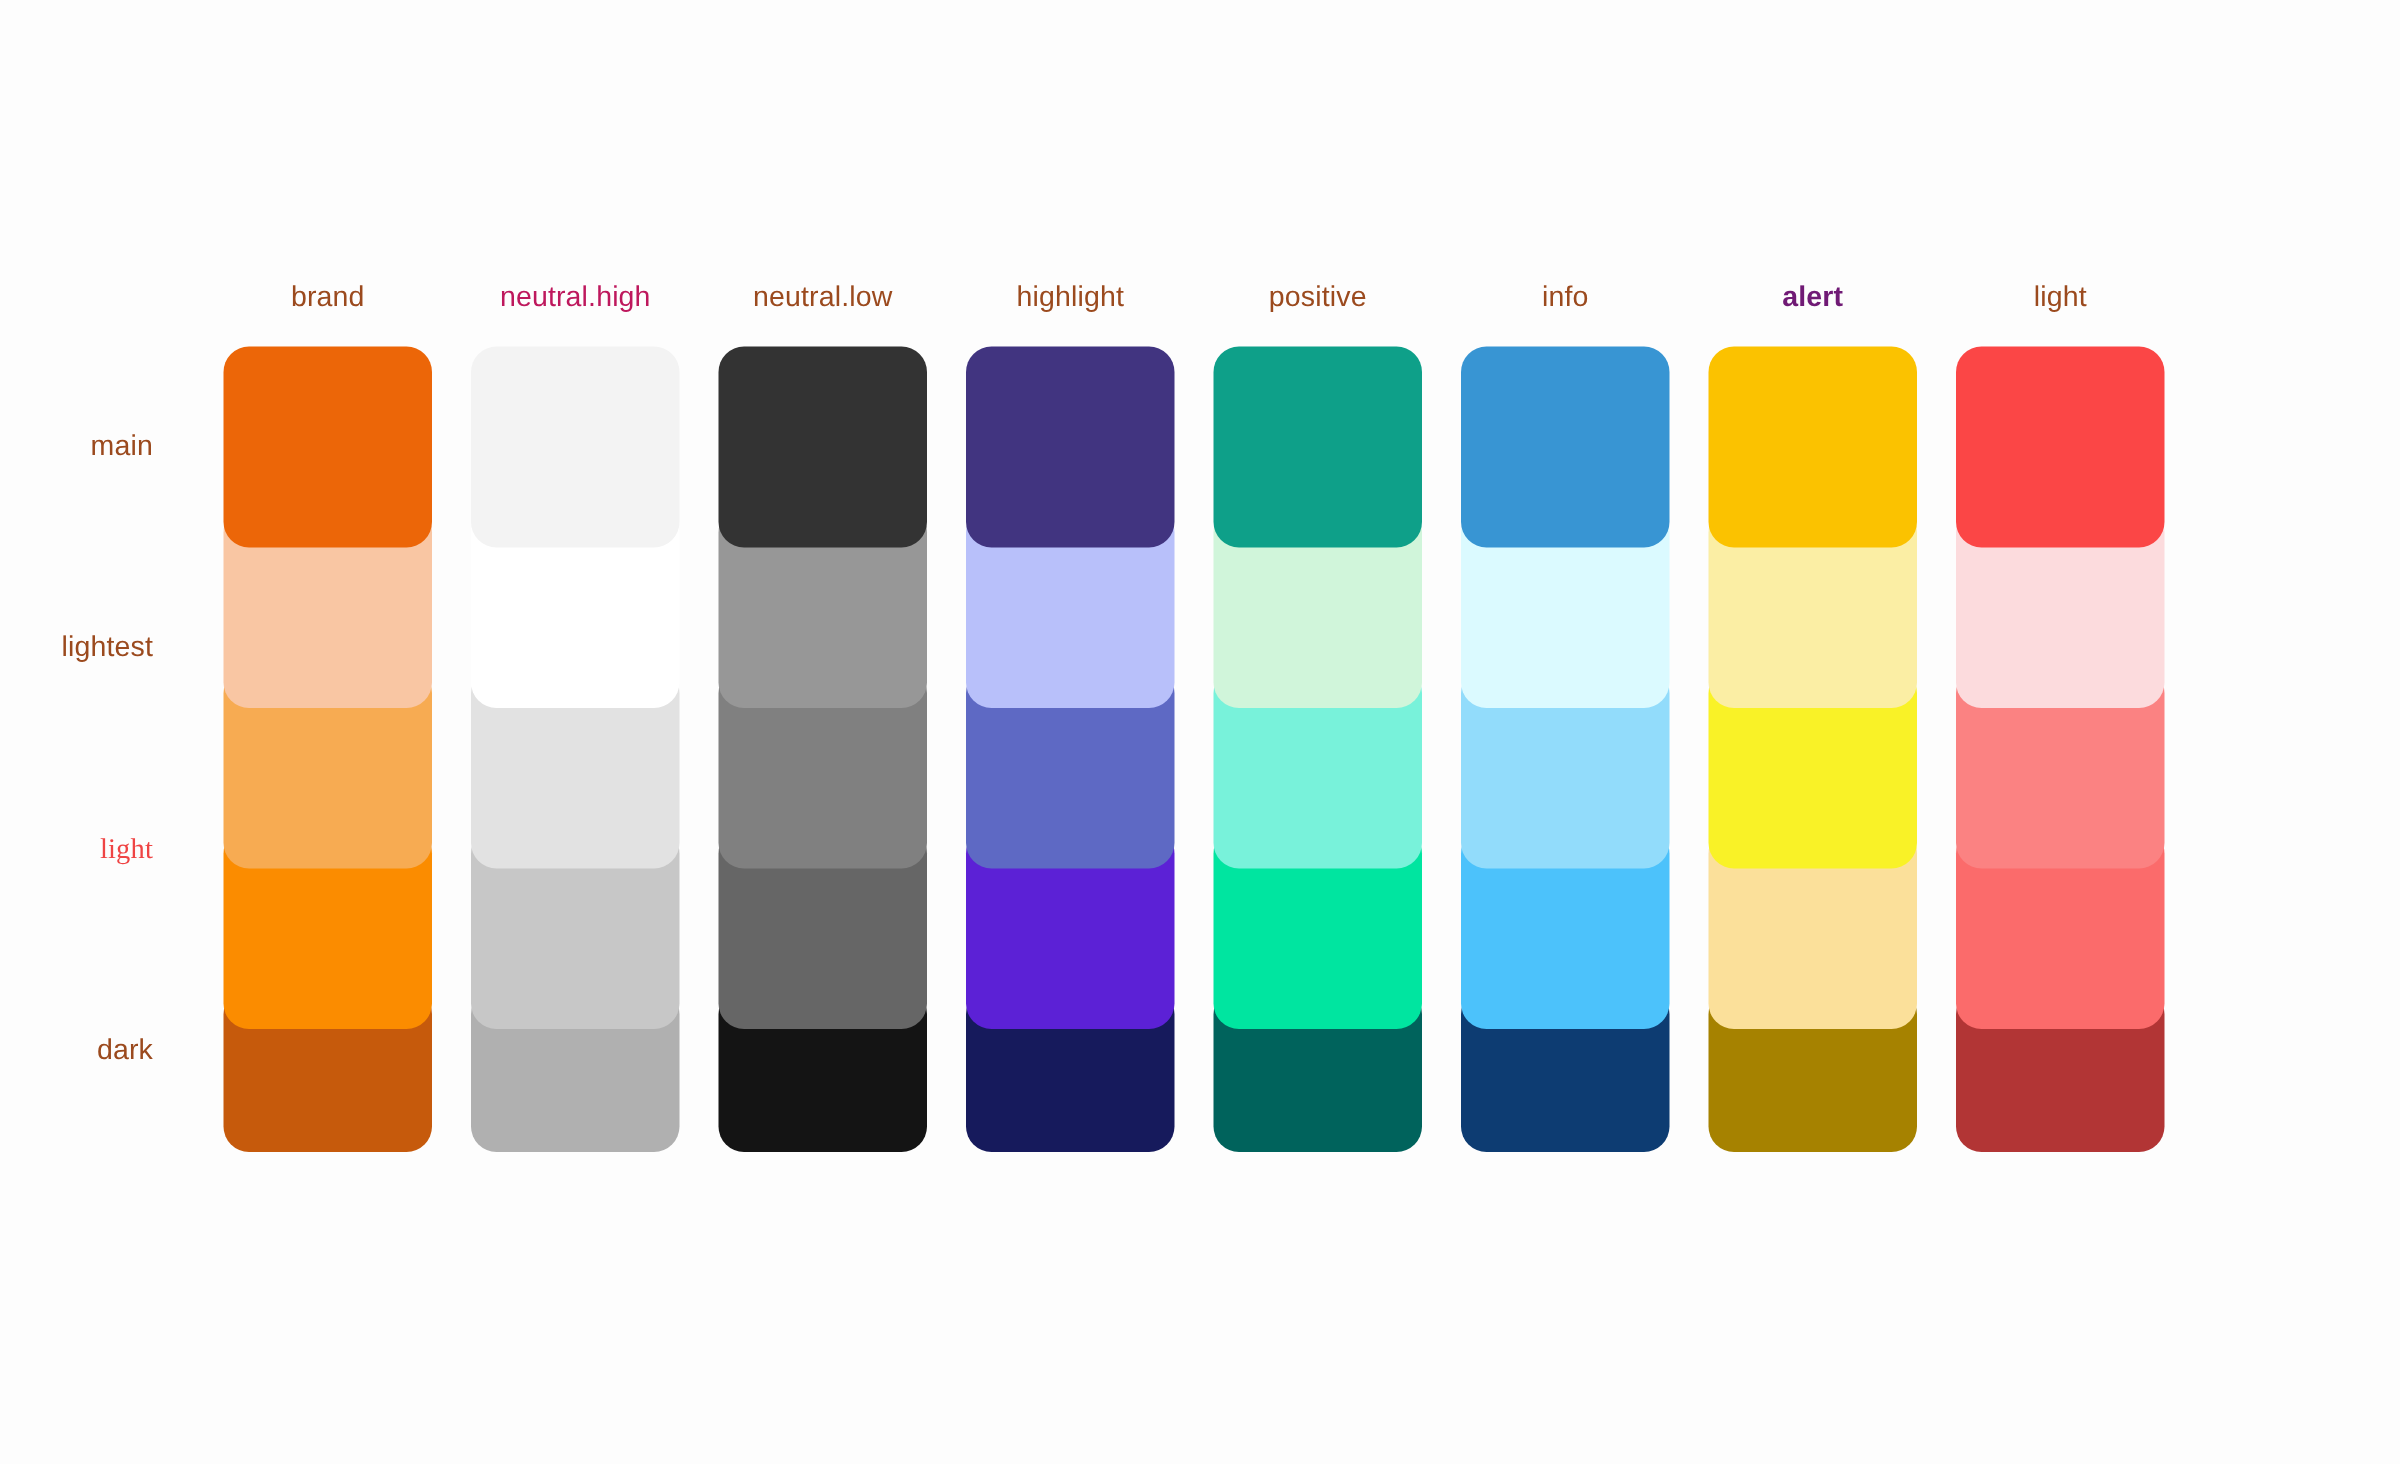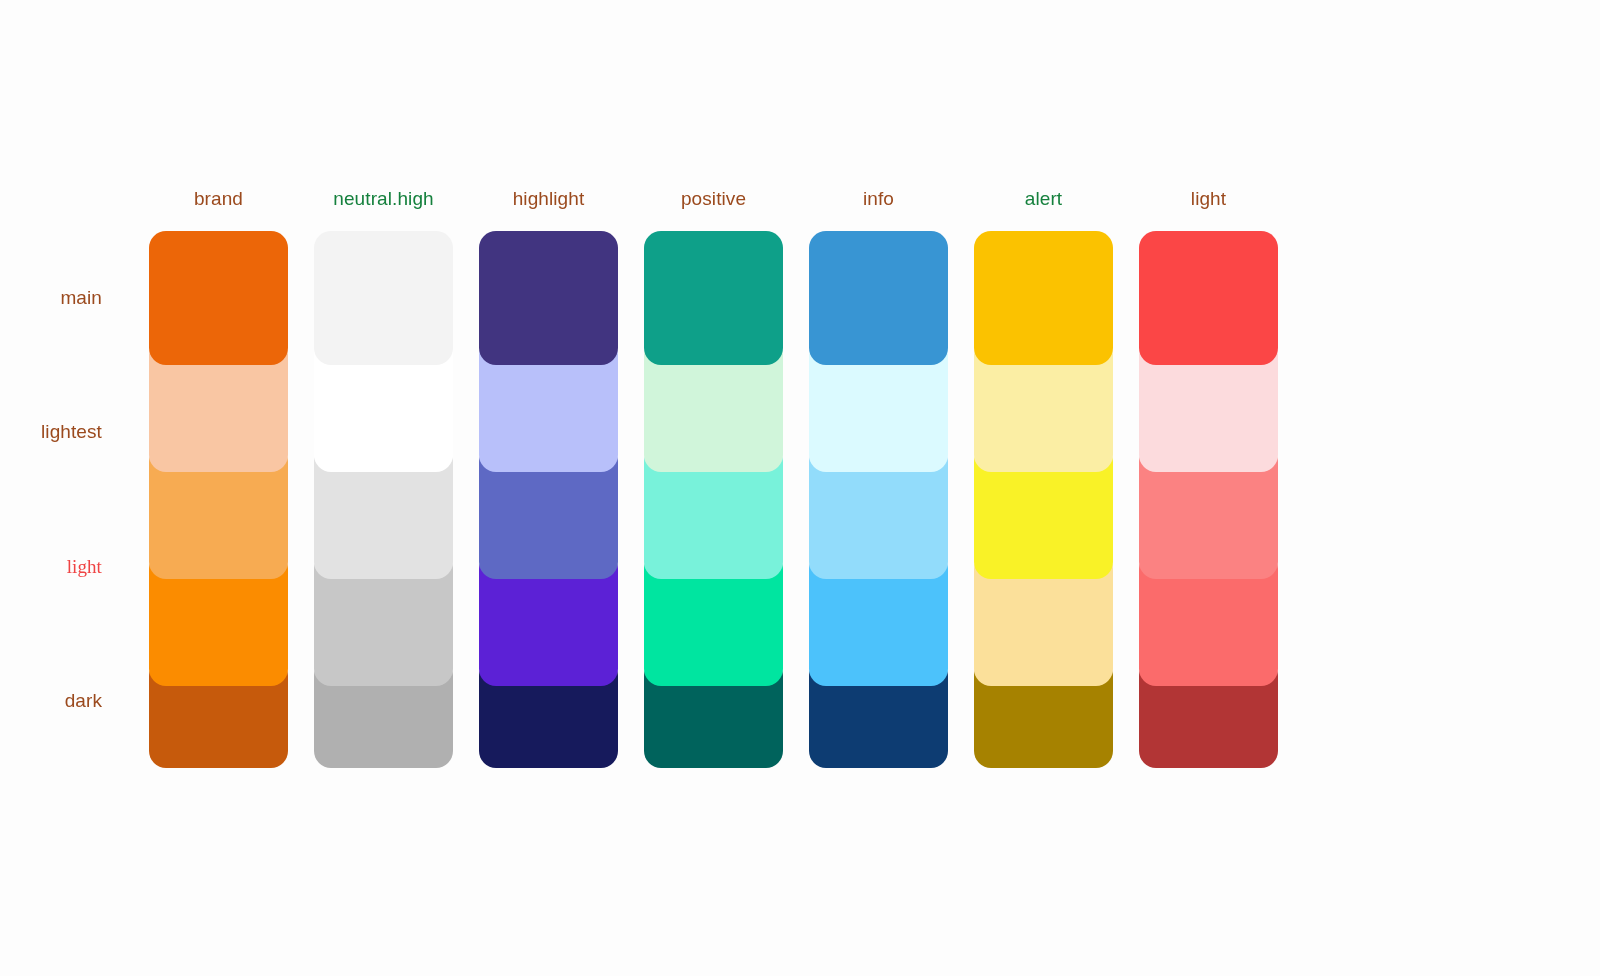--- a/index.html
+++ b/index.html
@@ -112,27 +112,37 @@
         <div class="column-header" style="color: rgb(155, 74, 30);">brand</div>
         <div class="swatch-stack">
           <div class="swatch s0" style="background: rgb(236, 102, 8);"></div>
           <div class="swatch s1" style="background: rgb(249, 198, 163);"></div>
           <div class="swatch s2" style="background: rgb(247, 171, 82);"></div>
           <div class="swatch s3" style="background: rgb(251, 140, 0);"></div>
           <div class="swatch s4" style="background: rgb(198, 90, 12);"></div>
         </div>
       </div>
       <div class="swatch-column">
-        <div class="column-header" style="color: #15803d;">neutral.high</div>
+        <div class="column-header" style="color: #be185d;">neutral.high</div>
         <div class="swatch-stack">
           <div class="swatch s0" style="background: rgb(243, 243, 243);"></div>
           <div class="swatch s1" style="background: rgb(255, 255, 255);"></div>
           <div class="swatch s2" style="background: rgb(226, 226, 226);"></div>
           <div class="swatch s3" style="background: rgb(199, 199, 199);"></div>
           <div class="swatch s4" style="background: rgb(176, 176, 176);"></div>
+        </div>
+      </div>
+      <div class="swatch-column">
+        <div class="column-header" style="color: rgb(155, 74, 30);">neutral.low</div>
+        <div class="swatch-stack">
+          <div class="swatch s0" style="background: rgb(51, 51, 51);"></div>
+          <div class="swatch s1" style="background: rgb(151, 151, 151);"></div>
+          <div class="swatch s2" style="background: rgb(128, 128, 128);"></div>
+          <div class="swatch s3" style="background: rgb(102, 102, 102);"></div>
+          <div class="swatch s4" style="background: rgb(20, 20, 20);"></div>
         </div>
       </div>
       <div class="swatch-column">
         <div class="column-header" style="color: rgb(155, 74, 30);">highlight</div>
         <div class="swatch-stack">
           <div class="swatch s0" style="background: rgb(65, 52, 128);"></div>
           <div class="swatch s1" style="background: rgb(184, 192, 250);"></div>
           <div class="swatch s2" style="background: rgb(94, 105, 196);"></div>
           <div class="swatch s3" style="background: rgb(92, 33, 214);"></div>
           <div class="swatch s4" style="background: rgb(22, 26, 92);"></div>
@@ -152,21 +162,21 @@
         <div class="column-header" style="color: rgb(155, 74, 30);">info</div>
         <div class="swatch-stack">
           <div class="swatch s0" style="background: rgb(56, 149, 211);"></div>
           <div class="swatch s1" style="background: rgb(219, 250, 255);"></div>
           <div class="swatch s2" style="background: rgb(146, 220, 251);"></div>
           <div class="swatch s3" style="background: rgb(76, 194, 251);"></div>
           <div class="swatch s4" style="background: rgb(13, 60, 114);"></div>
         </div>
       </div>
       <div class="swatch-column">
-        <div class="column-header" style="color: #15803d;">alert</div>
+        <div class="column-header" style="color: #701a75; font-weight: bold;">alert</div>
         <div class="swatch-stack">
           <div class="swatch s0" style="background: rgb(251, 194, 0);"></div>
           <div class="swatch s1" style="background: rgb(251, 238, 164);"></div>
           <div class="swatch s2" style="background: rgb(249, 242, 39);"></div>
           <div class="swatch s3" style="background: rgb(251, 224, 154);"></div>
           <div class="swatch s4" style="background: rgb(166, 130, 0);"></div>
         </div>
       </div>
       <div class="swatch-column">
         <div class="column-header" style="color: rgb(155, 74, 30);">light</div>

